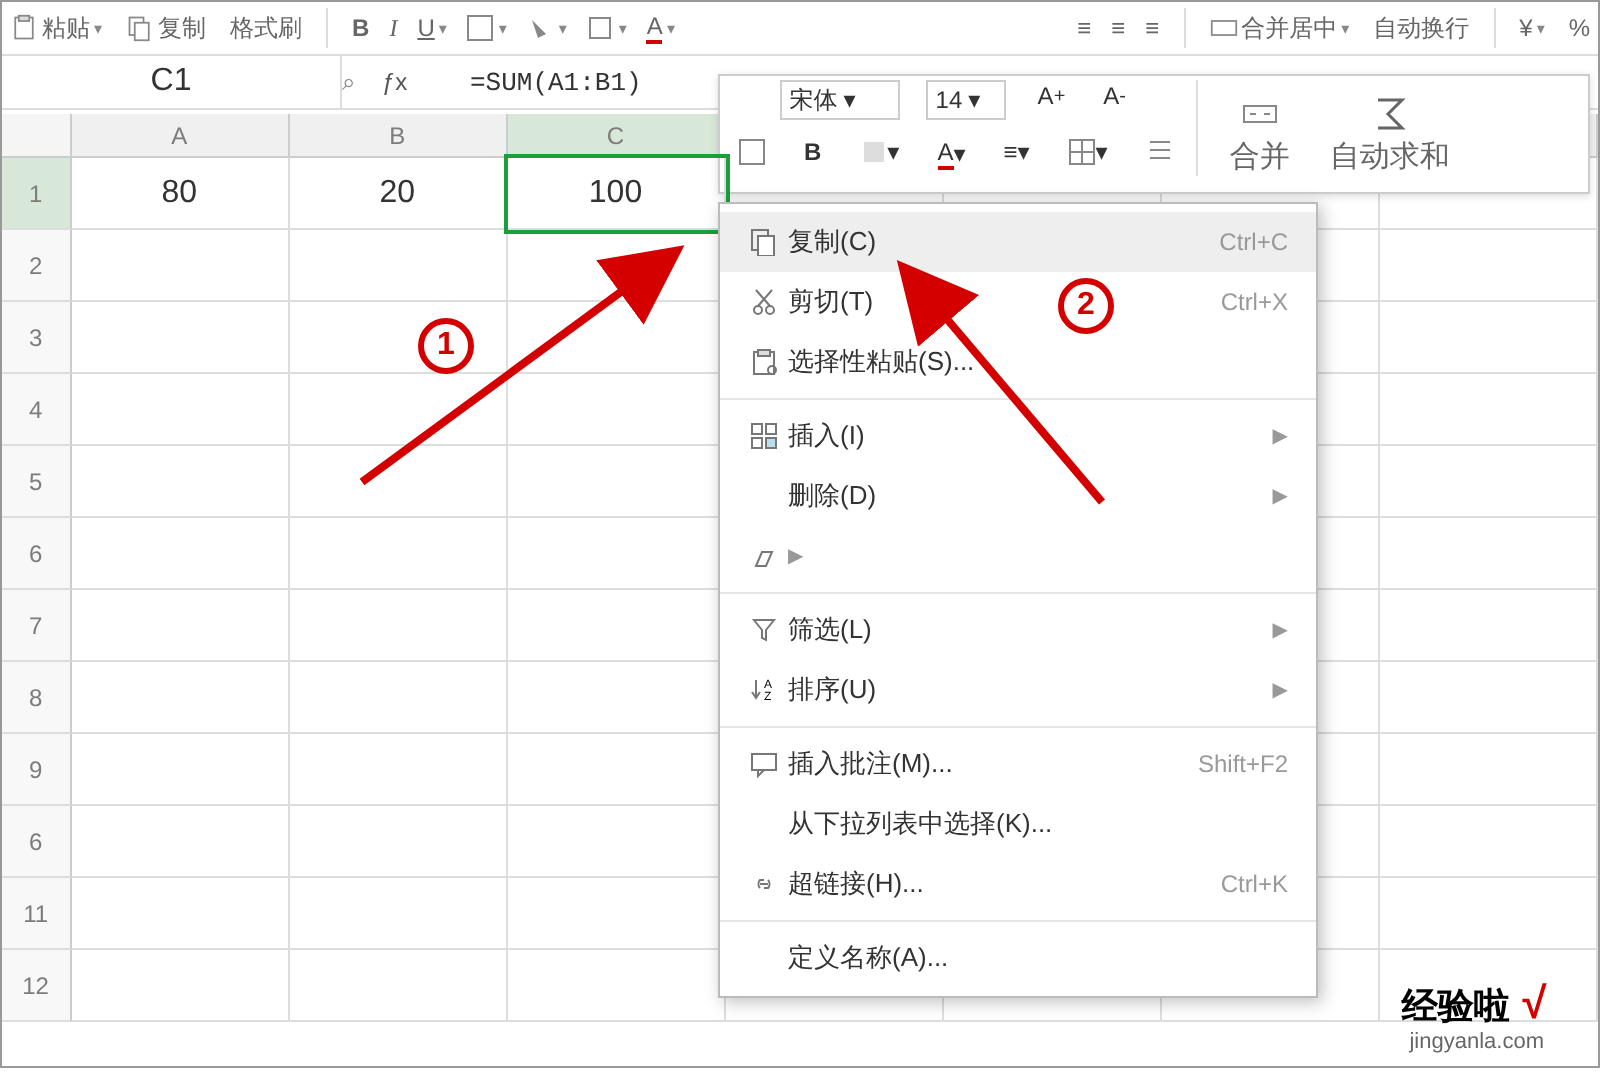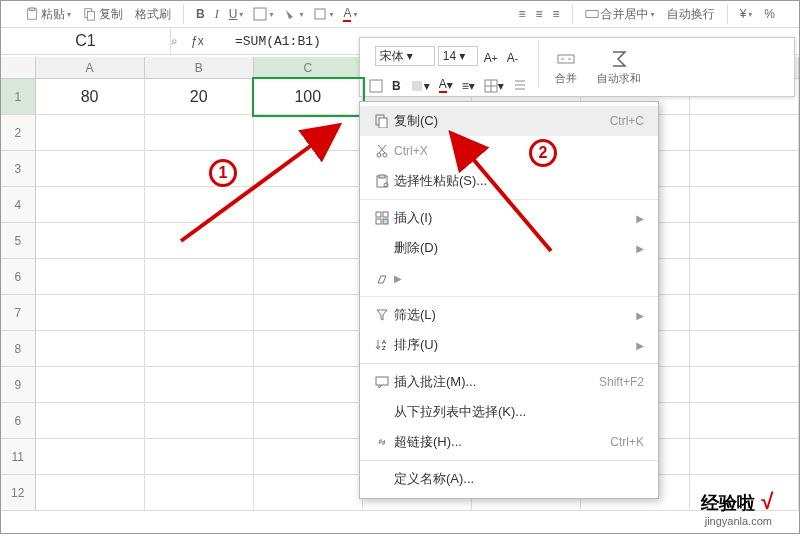--- a/index.html
+++ b/index.html
@@ -1,41 +1,41 @@
 <!DOCTYPE html>
 <html><head>
 <meta charset="utf-8">
 <style>
 *{box-sizing:border-box;margin:0;padding:0;font-family:"Microsoft YaHei",Arial,sans-serif;}
 body{background:#fff;width:802px;height:536px;overflow:hidden;position:relative;font-size:12px;color:#333;}
 .frame{border:1px solid #999;width:800px;height:534px;position:relative;background:#fff;}
 
 
-.ribbon{height:26px;background:#fff;display:flex;align-items:center;padding:2px 20px;gap:4px;}
+.ribbon{height:26px;background:#fff;display:flex;align-items:center;padding:2px 0;gap:4px;}
 .ribbon .group{display:flex;align-items:center;gap:2px;}
 .ribbon .btn{display:flex;align-items:center;gap:2px;padding:2px 4px;color:#666;font-size:12px;cursor:default;}
 .ribbon .dd{font-size:8px;color:#888;}
 .ribbon svg{width:14px;height:14px;}
 .sep{width:1px;height:20px;background:#ddd;margin:0 4px;}
 
 
 .fbar{height:28px;border-top:1px solid #ddd;border-bottom:1px solid #ddd;display:flex;align-items:center;background:#fff;}
 .namebox{width:170px;display:flex;align-items:center;justify-content:center;border-right:1px solid #ddd;height:100%;position:relative;}
 .namebox span{font-size:16px;}
 .fx{width:40px;text-align:left;font-size:12px;color:#555;}
 .zoom{width:20px;color:#888;}
 .formula{flex:1;font-family:"Courier New",monospace;font-size:13px;padding-left:4px;}
 
 
 .float-tb{position:absolute;left:358px;top:36px;right:4px;height:60px;background:#fff;border:1px solid #ccc;box-shadow:0 1px 4px rgba(0,0,0,0.15);display:flex;padding:2px 6px;gap:4px;}
 .float-tb .col{display:flex;flex-direction:column;gap:2px;align-items:center;justify-content:center;}
-.float-tb .row{display:flex;align-items:flex-end;gap:3px;}
+.float-tb .row{display:flex;align-items:flex-start;gap:13px;}
 .ft-sel{border:1px solid #ccc;height:20px;font-size:12px;padding:0 4px;display:flex;align-items:center;gap:3px;background:#fff;}
 .ft-btn{padding:1px 3px;display:flex;align-items:center;}
-.ft-big{display:flex;flex-direction:column;align-items:center;justify-content:center;padding:2px 8px;font-size:11px;color:#666;gap:2px;}
+.ft-big{display:flex;flex-direction:column;align-items:center;justify-content:center;padding:2px 8px;font-size:15px;color:#666;gap:2px;}
 .ft-big svg{width:20px;height:20px;}
 
 
 .grid{position:absolute;left:0;top:56px;right:0;bottom:0;}
 .headers{display:flex;height:22px;}
 .corner{width:38px;border-right:1px solid #ccc;border-bottom:1px solid #ccc;background:#f5f5f5;}
 .colh{width:120px;border-right:1px solid #ccc;border-bottom:1px solid #ccc;text-align:center;line-height:22px;background:#f0f0f0;color:#7c7c7c;font-size:12px;}
 .gridbody{display:flex;flex-direction:column;}
 .row{display:flex;height:36px;}
 .row .rh{width:38px;border-right:1px solid #ccc;border-bottom:1px solid #ddd;text-align:center;line-height:36px;background:#f8f8f8;color:#7c7c7c;font-size:12px;}
@@ -373,20 +373,21 @@
         <div class="sc">Ctrl+C</div>
       </div>
       <div class="item">
         <div class="ico">
           <svg width="14" height="14" viewBox="0 0 14 14">
             <circle cx="4" cy="11" r="2" fill="none" stroke="#777"></circle>
             <circle cx="10" cy="11" r="2" fill="none" stroke="#777"></circle>
             <path d="M4 9 L11 1 M10 9 L3 1" stroke="#777"></path>
           </svg>
         </div>
+        <div class="lbl">剪切(T)</div>
         <div class="sc">Ctrl+X</div>
       </div>
       <div class="item">
         <div class="ico">
           <svg width="14" height="14" viewBox="0 0 14 14">
             <rect x="2" y="2" width="10" height="11" fill="none" stroke="#777"></rect>
             <rect x="4" y="1" width="6" height="3" fill="#ddd" stroke="#777"></rect>
             <circle cx="11" cy="11" r="2" fill="none" stroke="#777"></circle>
           </svg>
         </div>

